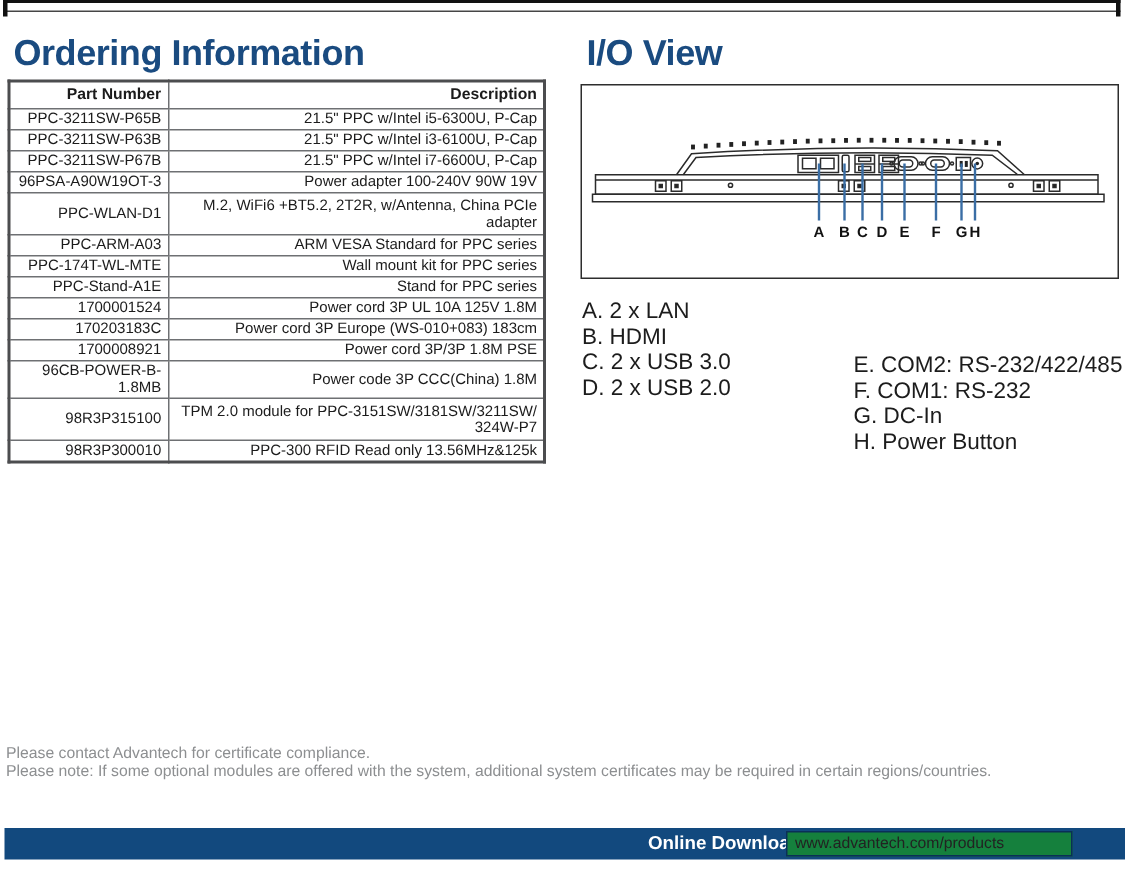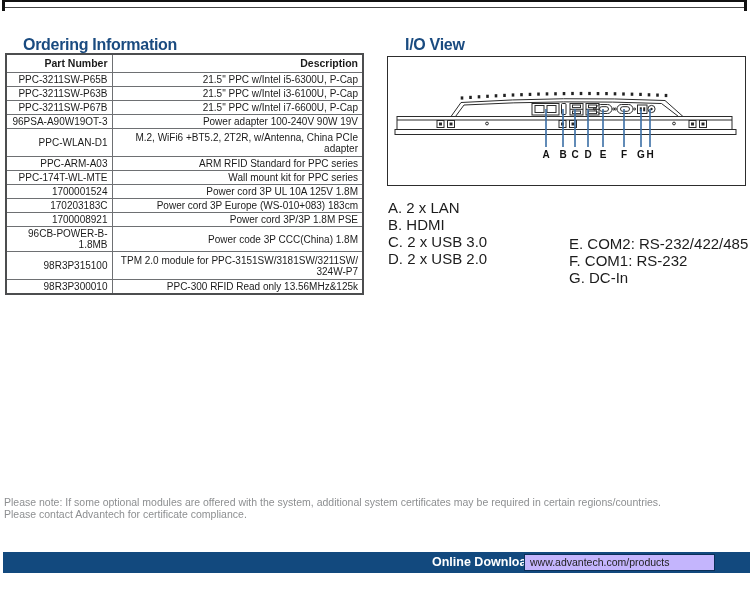--- a/index.html
+++ b/index.html
@@ -9,21 +9,21 @@
   html,body{margin:0;padding:0;background:#fff;}
   .canvas{position:relative;width:750px;height:591px;background:#fff;overflow:hidden;
           font-family:"Liberation Sans",sans-serif;color:#1c1c1c;}
 
   
   .top-remnant{position:absolute;left:2px;top:0;width:745px;height:5px;
                border-top:2px solid #111;border-bottom:1.5px solid #464646;}
   .stub{position:absolute;top:0;width:2.5px;height:11px;background:#111;}
   .stub.l{left:2px;} .stub.r{left:744px;}
 
-  h1.sec{position:absolute;margin:18px;font-size:16px;font-weight:bold;
+  h1.sec{position:absolute;margin:4px;font-size:24px;font-weight:bold;
          color:var(--heading-navy);letter-spacing:-0.3px;}
   #h-ordering{left:5px;top:18px;}
   #h-ioview{left:387px;top:18px;}
 
   
   table.order{position:absolute;left:5px;top:53px;width:357px;border-collapse:collapse;
               table-layout:fixed;font-size:10px;line-height:11px;color:#1b1b1b;
               border:2px solid #4c4d4f;}
   table.order col.c1{width:106px;} table.order col.c2{width:251px;}
   table.order th,table.order td{border:1px solid var(--table-border);
@@ -46,21 +46,21 @@
 
   
   .notes{position:absolute;left:4px;top:496px;font-size:10.5px;line-height:12.4px;
          color:var(--note-gray);}
 
   
   .dl-bar{position:absolute;left:3px;top:552px;width:747px;height:20.5px;
           background:var(--bar-navy);}
   .dl-label{position:absolute;left:429px;top:0;height:20.5px;line-height:20.5px;
             color:#fff;font-size:12.5px;font-weight:bold;}
-  .dl-url{position:absolute;left:521px;top:2px;width:184px;height:15px;background:#c4b5fd;
+  .dl-url{position:absolute;left:521px;top:2px;width:184px;height:15px;background:#15803d;
           border:1px solid #0a2f57;font-size:10.5px;line-height:15px;color:#222;
           padding-left:5px;box-sizing:content-box;}
 </style>
 </head>
 <body>
 
 <div class="canvas">
 
   <div class="top-remnant"></div>
   <div class="stub l"></div>
@@ -96,25 +96,29 @@
           <td>96PSA-A90W19OT-3</td>
           <td class="desc">Power adapter 100-240V 90W 19V</td>
         </tr>
         <tr class="tall">
           <td>PPC-WLAN-D1</td>
           <td class="desc">M.2, WiFi6 +BT5.2, 2T2R, w/Antenna, China PCIe
 adapter</td>
         </tr>
         <tr>
           <td>PPC-ARM-A03</td>
-          <td class="desc">ARM RFID Standard for PPC series</td>
+          <td class="desc">ARM VESA Standard for PPC series</td>
         </tr>
         <tr>
           <td>PPC-174T-WL-MTE</td>
           <td class="desc">Wall mount kit for PPC series</td>
+        </tr>
+        <tr>
+          <td>PPC-Stand-A1E</td>
+          <td class="desc">Stand for PPC series</td>
         </tr>
         <tr>
           <td>1700001524</td>
           <td class="desc">Power cord 3P UL 10A 125V 1.8M</td>
         </tr>
         <tr>
           <td>170203183C</td>
           <td class="desc">Power cord 3P Europe (WS-010+083) 183cm</td>
         </tr>
         <tr>
@@ -263,25 +267,26 @@
   <div class="legend" id="legend-left">
       <div>A. 2 x LAN</div>
       <div>B. HDMI</div>
       <div>C. 2 x USB 3.0</div>
       <div>D. 2 x USB 2.0</div>
     </div>
   <div class="legend" id="legend-right">
       <div>E. COM2: RS-232/422/485</div>
       <div>F. COM1: RS-232</div>
       <div>G. DC-In</div>
+      <div>H. Power Button</div>
     </div>
 
   <div class="notes">
+    <div>Please contact Advantech for certificate compliance.</div>
     <div>Please note: If some optional modules are offered with the system, additional system certificates may be required in certain regions/countries.</div>
-    <div>Please contact Advantech for certificate compliance.</div>
   </div>
 
   <div class="dl-bar">
     <span class="dl-label">Online Download</span>
     <span class="dl-url">www.advantech.com/products</span>
   </div>
 
 </div>
 
 </body></html>

